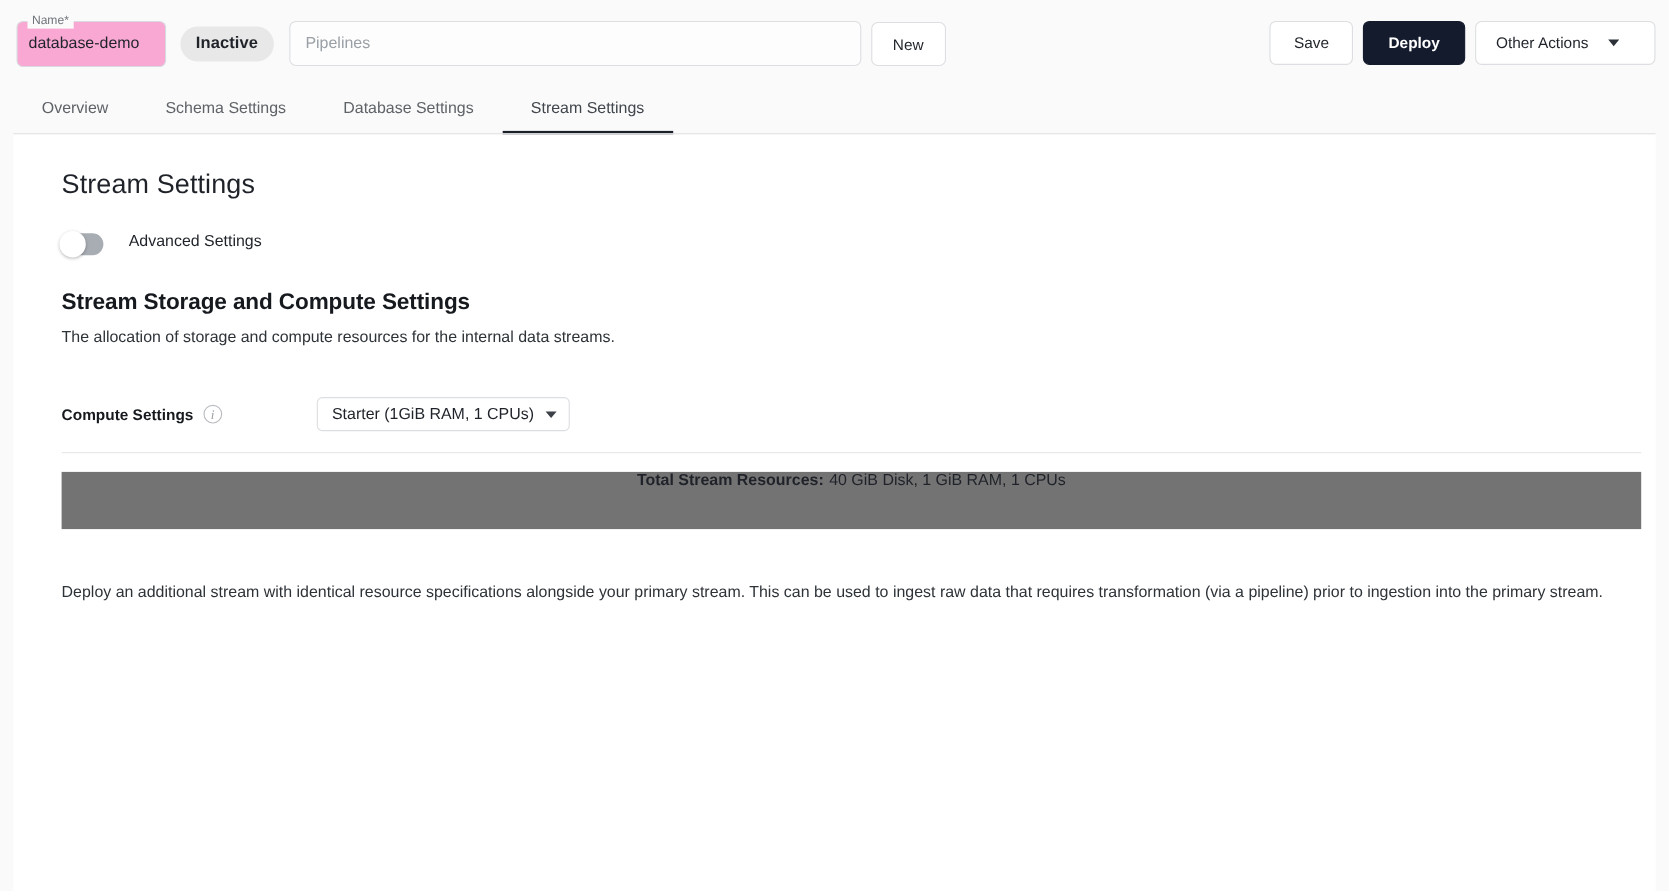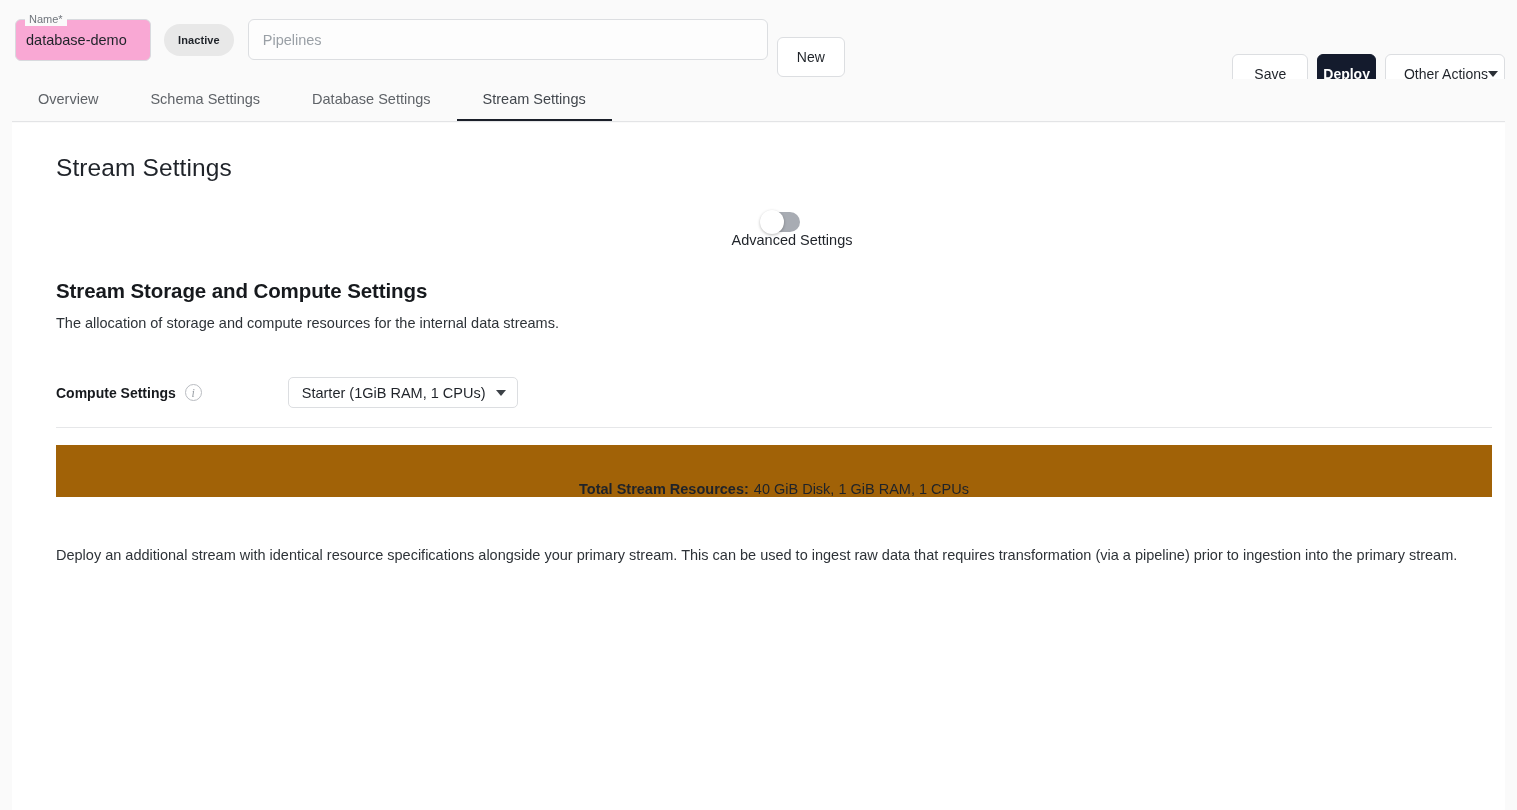--- a/index.html
+++ b/index.html
@@ -63,21 +63,21 @@
 
   .status-pill {
     margin-left: 13px;
     height: 32px;
     padding: 0 14px;
     display: inline-flex;
     align-items: center;
     justify-content: center;
     background: #e8e8e8;
     border-radius: 16px;
-    font-size: 11px;
+    font-size: 15px;
     font-weight: bold;
     color: #1f2329;
     letter-spacing: 0.1px;
   }
 
   .pipelines-field {
     margin-left: 14px;
     width: 520px;
     height: 41px;
     border: 1px solid #dcdee1;
@@ -103,45 +103,44 @@
     border: 1px solid #dcdee1;
     background: #fff;
     color: #1f2329;
     height: 40px;
     padding: 0 18px;
     cursor: pointer;
     display: inline-flex;
     align-items: center;
     justify-content: center;
     white-space: nowrap;
-    margin-top: 35px;
   }
   .btn-new { margin-left: 9px; padding: 0 19px; }
 
   .topbar-right {
     position: absolute;
     right: 12px;
     top: 19px;
     display: flex;
     align-items: center;
   }
   .btn-save { padding: 0 21px; }
   .btn-deploy {
     margin-left: 9px;
     background: #141b2d;
     border-color: #141b2d;
     color: #fff;
     font-weight: bold;
-    padding: 0 5px;
+    padding: 0 22px;
     text-align: right;
   }
   .btn-other {
     margin-left: 9px;
-    padding: 0 6px 0 18px;
-    gap: 0;
+    padding: 0 32px 0 18px;
+    gap: 18px;
   }
   .caret {
     width: 0; height: 0;
     border-left: 5px solid transparent;
     border-right: 5px solid transparent;
     border-top: 6px solid #2b3036;
     display: inline-block;
   }
 
   
@@ -191,23 +190,22 @@
     font-size: 24.5px;
     font-weight: normal;
     color: #1f2329;
     margin: 0 0 0 0;
     line-height: 30px;
     letter-spacing: 0.1px;
   }
 
   .adv-row {
     display: flex;
-    align-items: center;
+    align-items: flex-start;
     margin-top: 29px;
-    flex-direction: column;
   }
   .toggle {
     width: 38px;
     height: 20px;
     border-radius: 10px;
     background: #a8acb3;
     position: relative;
     cursor: pointer;
     flex: 0 0 auto;
   }
@@ -290,23 +288,23 @@
     height: 1px;
     background: #e6e7e9;
     width: 1436px;
     margin-top: 19px;
   }
 
   .resource-banner {
     margin-top: 17px;
     width: 1436px;
     height: 52px;
-    background: #a16207;
-    display: flex;
-    align-items: flex-end;
+    background: #737373;
+    display: flex;
+    align-items: flex-start;
     justify-content: center;
     font-size: 14.5px;
     color: #1f2329;
   }
   .resource-banner .lbl { font-weight: bold; margin-right: 5px; }
 
   .block { margin-top: 49px; }
   .block-title {
     font-size: 20.5px;
     font-weight: bold;

